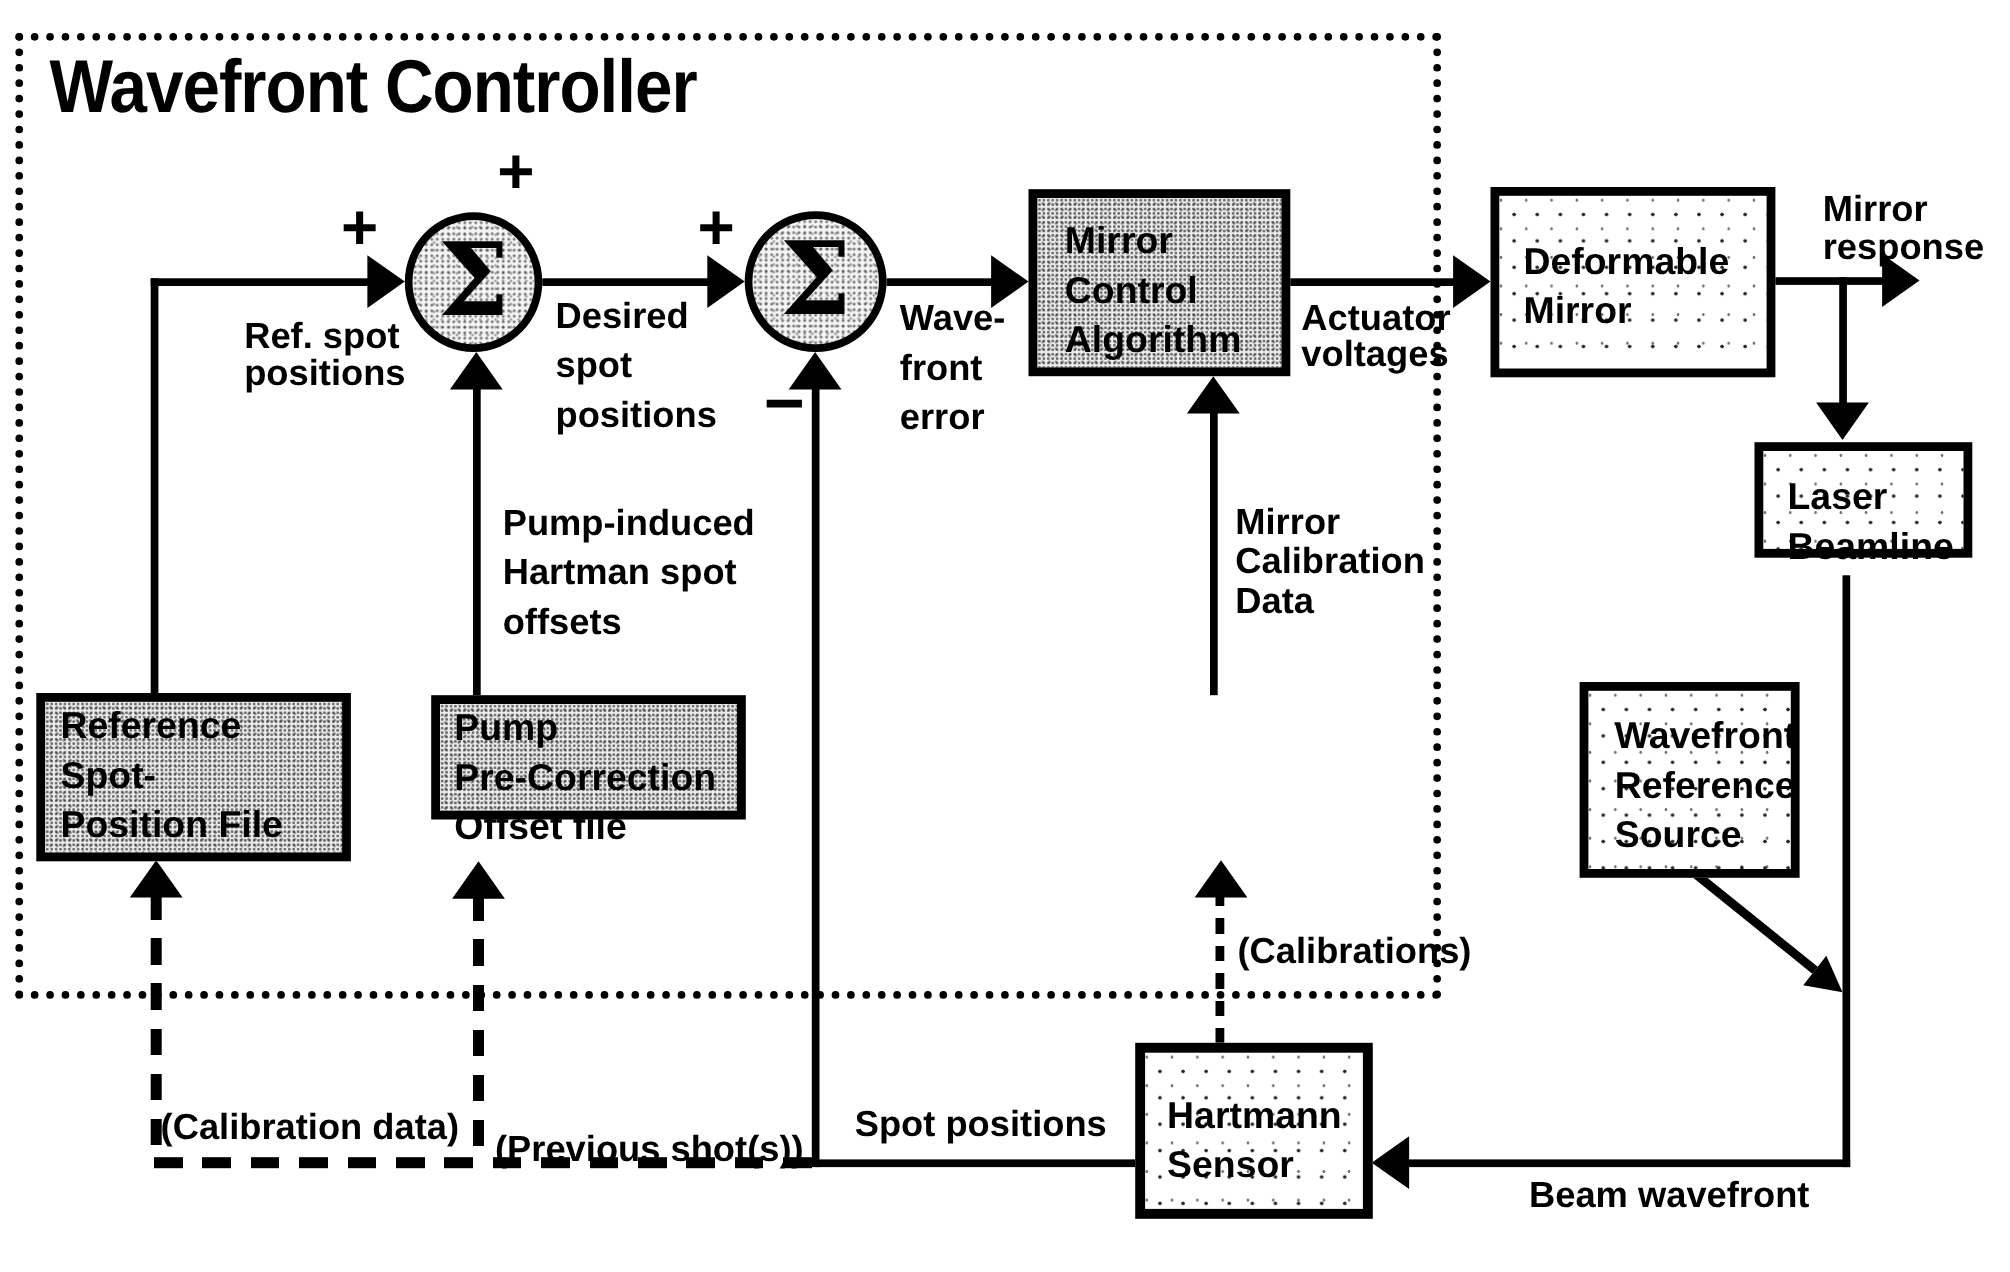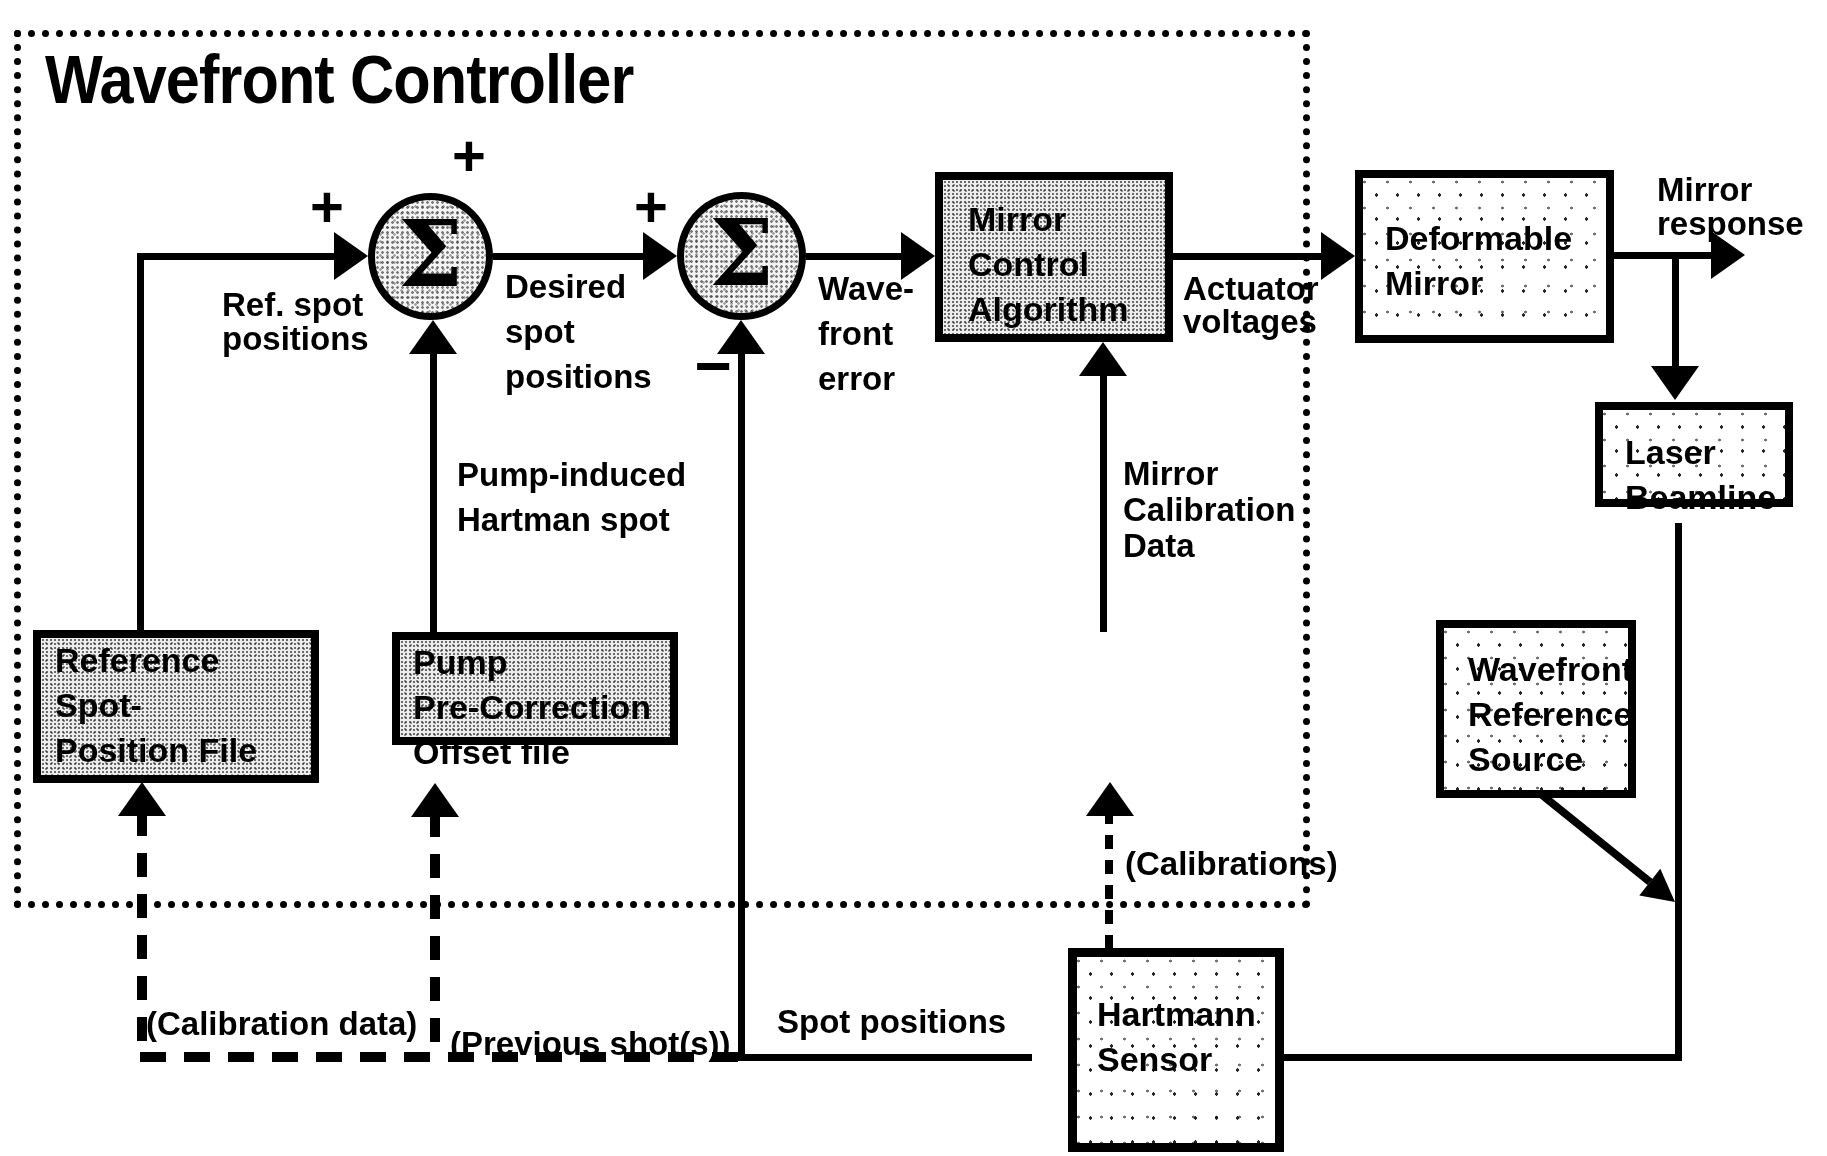--- a/index.html
+++ b/index.html
@@ -146,39 +146,40 @@
     <div>Laser</div>
     <div>Beamline</div>
   </div>
 
   <div class="box lite" style="left:1436px;top:620px;width:200px;height:178px;padding:19px 0 0 24px">
     <div>Wavefront</div>
     <div>Reference</div>
     <div>Source</div>
   </div>
 
-  <div class="box lite" style="left:1068px;top:948px;width:216px;height:204px;border-width:9px;padding:35px 0 0 20px">
+  <div class="box lite" style="left:1032px;top:948px;width:216px;height:160px;border-width:9px;padding:35px 0 0 20px">
     <div>Hartmann</div>
     <div>Sensor</div>
   </div>
 
   <div class="lbl lh34" style="left:222px;top:288px">
     <div>Ref. spot</div>
     <div>positions</div>
   </div>
 
   <div class="lbl lh45" style="left:505px;top:264px">
     <div>Desired</div>
     <div>spot</div>
     <div>positions</div>
   </div>
 
   <div class="lbl lh45" style="left:457px;top:452px">
     <div>Pump-induced</div>
     <div>Hartman spot</div>
+    <div>offsets</div>
   </div>
 
   <div class="lbl lh45" style="left:818px;top:266px">
     <div>Wave-</div>
     <div>front</div>
     <div>error</div>
   </div>
 
   <div class="lbl lh33" style="left:1183px;top:272px">
     <div>Actuator</div>
@@ -193,14 +194,15 @@
 
   <div class="lbl lh34" style="left:1657px;top:173px">
     <div>Mirror</div>
     <div>response</div>
   </div>
 
   <div class="lbl" style="left:1125px;top:842px">(Calibrations)</div>
   <div class="lbl" style="left:146px;top:1002px">(Calibration data)</div>
   <div class="lbl" style="left:450px;top:1022px">(Previous shot(s))</div>
   <div class="lbl" style="left:777px;top:1000px">Spot positions</div>
+  <div class="lbl" style="left:1390px;top:1064px">Beam wavefront</div>
 
 </div>
 
 </body></html>

